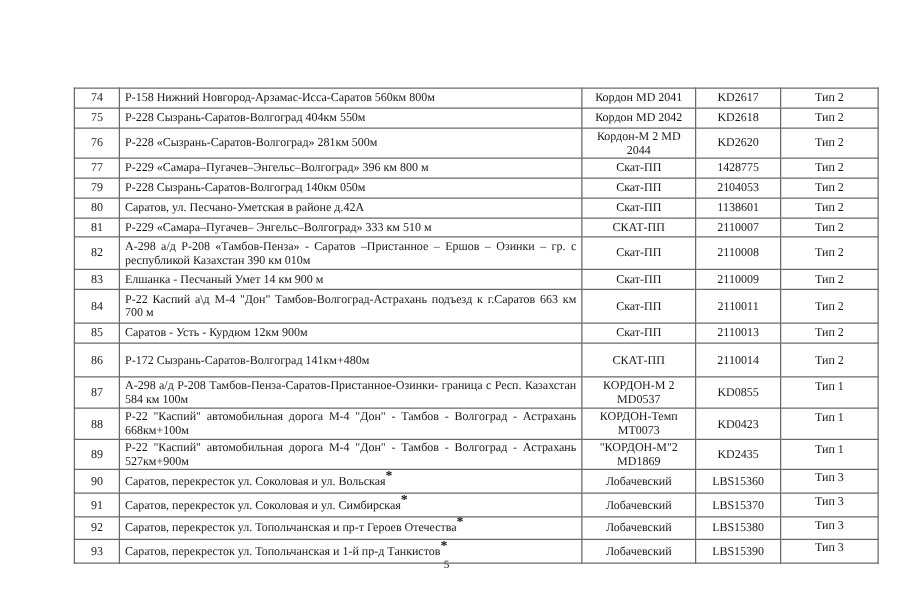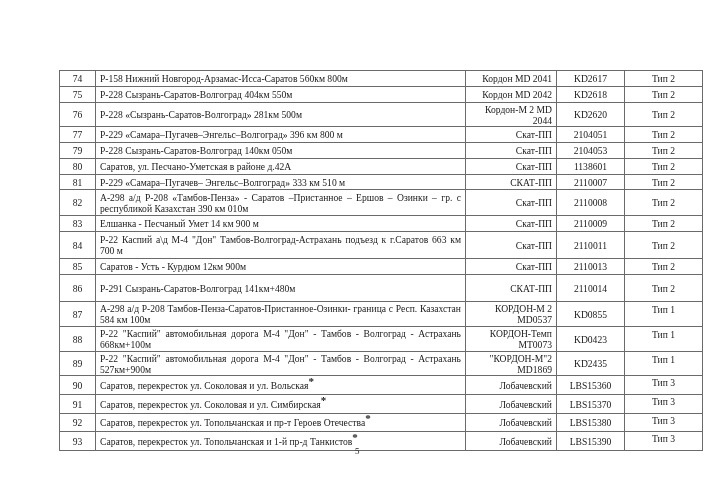--- a/index.html
+++ b/index.html
@@ -5,21 +5,21 @@
     html, body { margin: 0; padding: 0; background: #ffffff; }
     body { width: 720px; height: 480px; position: relative; overflow: hidden;
            font-family: "Liberation Serif", "DejaVu Serif", serif; color: #1a1a1a; }
     table.doc { position: absolute; left: 59px; top: 70px; border-collapse: collapse;
                 width: 643px; table-layout: fixed; font-size: 9.6px; line-height: 11px; }
     table.doc td { border: 1px solid #6a6a6a; padding: 0 4px; vertical-align: middle; }
     col.c-num { width: 36px; } col.c-loc { width: 370px; } col.c-dev { width: 91px; }
     col.c-ser { width: 68px; } col.c-type { width: 78px; }
     td.num { text-align: center; vertical-align: top; padding-top: 2px; }
     td.loc { text-align: justify; }
-    td.dev { text-align: right; }
+    td.dev { text-align: center; }
     td.ser { text-align: center; }
     td.type { text-align: center; }
     tr.t3 td.type { vertical-align: top; padding-top: 1px; }
     tr.t1 td.type { vertical-align: top; padding-top: 2px; }
     .star { font-weight: bold; font-size: 11px; vertical-align: super; line-height: 0; }
     .page-num { position: absolute; top: 446px; left: 355px; font-size: 9px; }
   </style>
 </head>
 <body>
 
@@ -50,21 +50,21 @@
         <td class="num">76</td>
         <td class="loc"><span>Р-228 «Сызрань-Саратов-Волгоград» 281км 500м</span><span class="star"></span></td>
         <td class="dev">Кордон-М 2 MD 2044</td>
         <td class="ser">KD2620</td>
         <td class="type">Тип 2</td>
       </tr>
       <tr style="height: 16px;">
         <td class="num">77</td>
         <td class="loc"><span>Р-229 «Самара–Пугачев–Энгельс–Волгоград» 396 км 800 м</span><span class="star"></span></td>
         <td class="dev">Скат-ПП</td>
-        <td class="ser">2104051</td>
+        <td class="ser">1428775</td>
         <td class="type">Тип 2</td>
       </tr>
       <tr style="height: 16px;">
         <td class="num">79</td>
         <td class="loc"><span>Р-228 Сызрань-Саратов-Волгоград 140км 050м</span><span class="star"></span></td>
         <td class="dev">Скат-ПП</td>
         <td class="ser">2104053</td>
         <td class="type">Тип 2</td>
       </tr>
       <tr style="height: 16px;">
@@ -104,21 +104,21 @@
       </tr>
       <tr style="height: 16px;">
         <td class="num">85</td>
         <td class="loc"><span>Саратов - Усть - Курдюм 12км 900м</span><span class="star"></span></td>
         <td class="dev">Скат-ПП</td>
         <td class="ser">2110013</td>
         <td class="type">Тип 2</td>
       </tr>
       <tr style="height: 27px;">
         <td class="num">86</td>
-        <td class="loc"><span>Р-291 Сызрань-Саратов-Волгоград 141км+480м</span><span class="star"></span></td>
+        <td class="loc"><span>Р-172 Сызрань-Саратов-Волгоград 141км+480м</span><span class="star"></span></td>
         <td class="dev">СКАТ-ПП</td>
         <td class="ser">2110014</td>
         <td class="type">Тип 2</td>
       </tr>
       <tr class="t1" style="height: 25px;">
         <td class="num">87</td>
         <td class="loc"><span>А-298 а/д Р-208 Тамбов-Пенза-Саратов-Пристанное-Озинки- граница с Респ. Казахстан 584 км 100м</span><span class="star"></span></td>
         <td class="dev">КОРДОН-М 2 MD0537</td>
         <td class="ser">KD0855</td>
         <td class="type">Тип 1</td>

